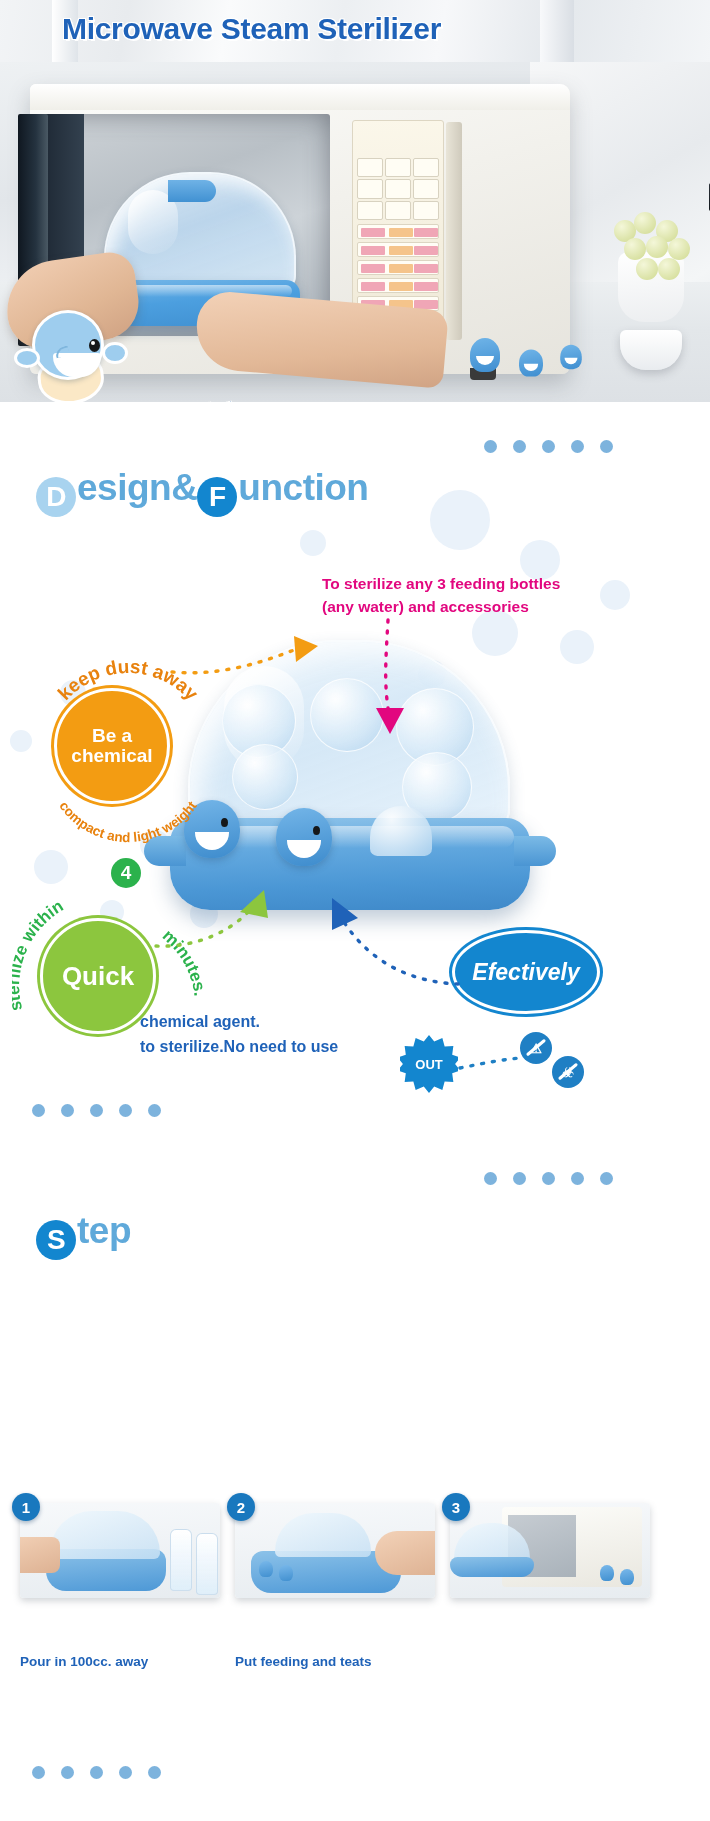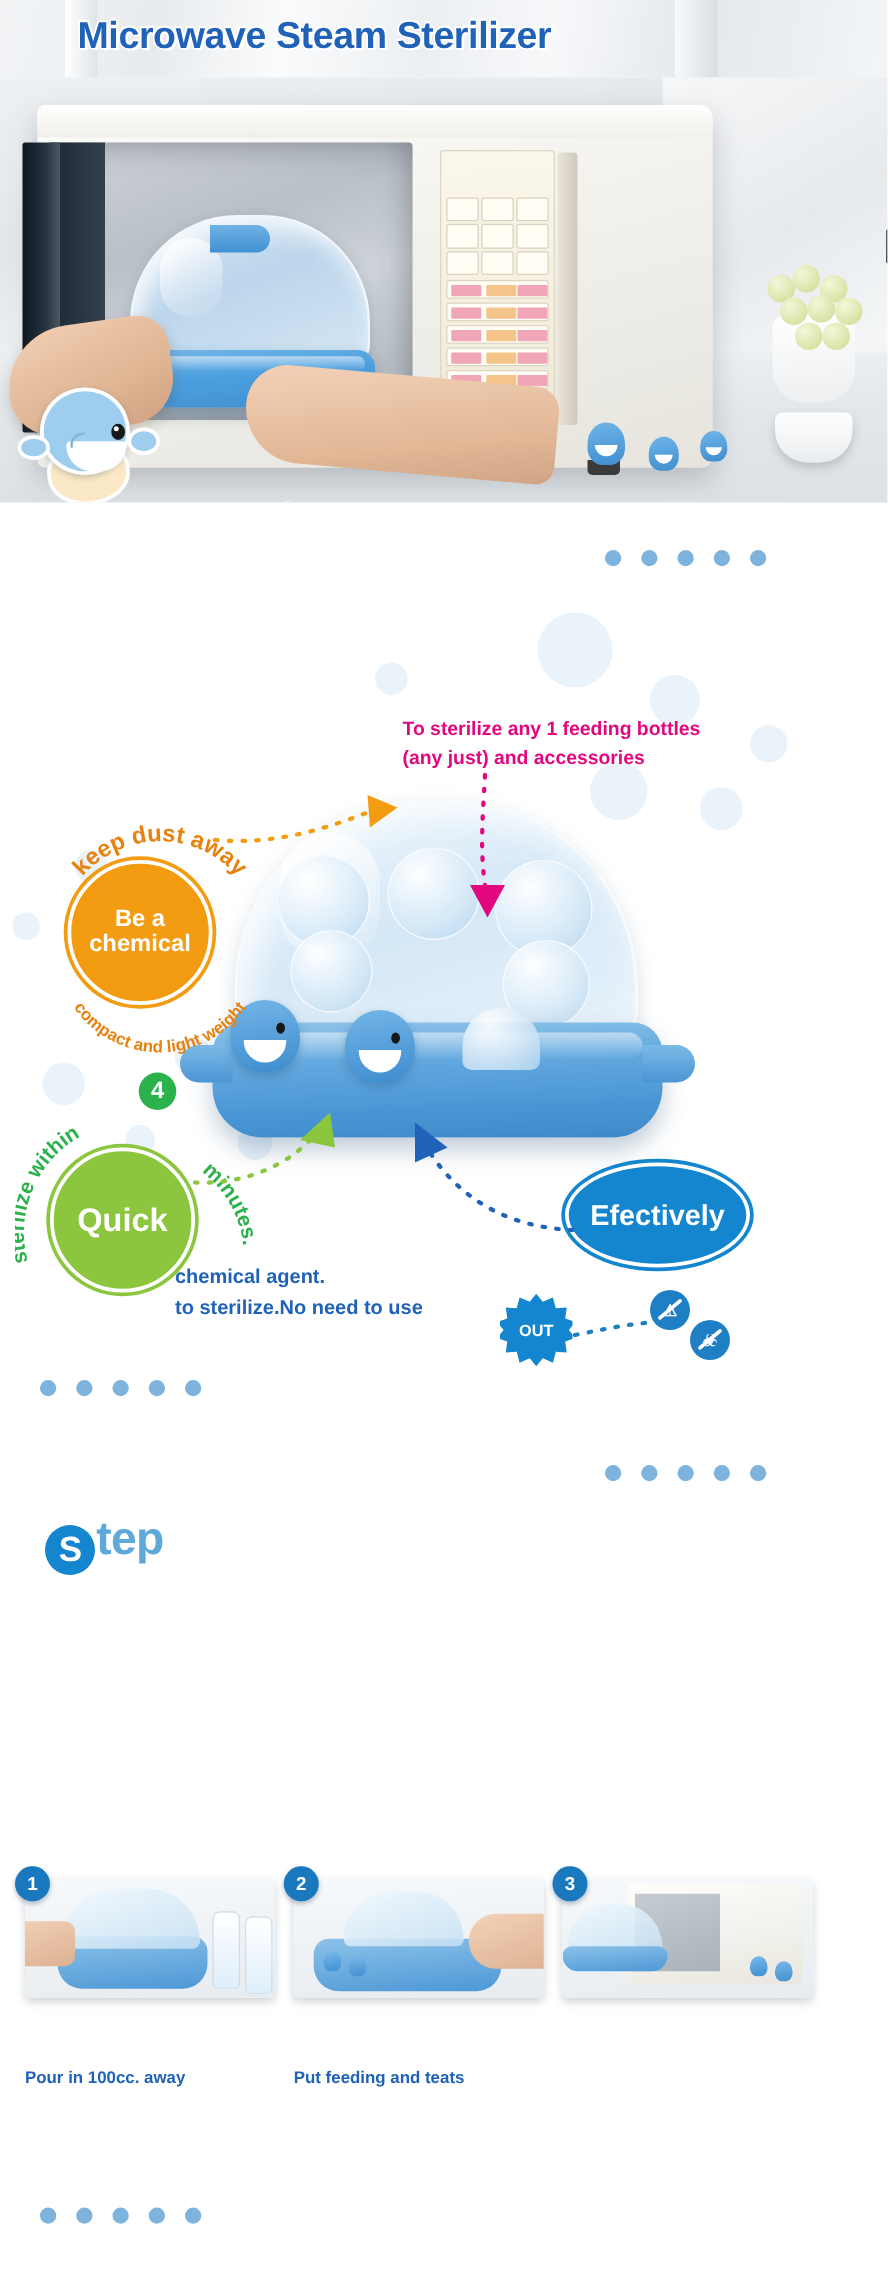--- a/index.html
+++ b/index.html
@@ -320,21 +320,21 @@
     position:absolute; left:111px; top:858px; width:30px; height:30px;
     background:#2bb24c; color:#fff; border-radius:50%;
     display:flex; align-items:center; justify-content:center;
     font-size:19px; font-weight:bold;
   }
 
   .badge-blue{
     position:absolute; left:452px; top:930px; width:148px; height:84px;
     background:#1386cf; border-radius:50%;
     border:3px solid #fff; box-shadow:0 0 0 3px #1386cf;
-    display:flex; align-items:center; justify-content:center;
+    display:flex; align-items:center; justify-content:center;font-style:italic;
   }
   .badge-blue .lbl{ color:#fff; font-size:23px; font-weight:bold; }
 
   .pink-note{
     position:absolute; left:322px; top:572px; width:290px;
     color:#e2077f; font-size:15.5px; font-weight:bold; line-height:1.5;
   }
   .blue-note{
     position:absolute; left:140px; top:1010px; width:260px;
     color:#1f62b8; font-size:16px; font-weight:bold; line-height:1.55;
@@ -531,20 +531,23 @@
   </div>
 
   <div class="dots" style="left:484px;top:440px">
     <span style="background: rgb(125, 179, 221);"></span>
     <span style="background: rgb(125, 179, 221);"></span>
     <span style="background: rgb(125, 179, 221);"></span>
     <span style="background: rgb(125, 179, 221);"></span>
     <span style="background: rgb(125, 179, 221);"></span>
   </div>
 
+  <div class="section-title" style="left:36px;top:467px">
+    <span class="cap-circle cap-light">D</span><span>esign&amp;</span><span class="cap-circle cap-solid">F</span><span>unction</span>
+  </div>
 
   <div class="product">
     <div class="prod-dome"></div>
     <div class="bottle b1"></div>
     <div class="bottle b2"></div>
     <div class="bottle b3"></div>
     <div class="bottle b4"></div>
     <div class="bottle b5"></div>
     <div class="prod-base"></div>
     <div class="prod-handle-l"></div>
@@ -578,22 +581,22 @@
       </div>
     </div>
   </div>
 
   <svg style="position:absolute;left:168px;top:630px" width="200" height="90">
     <path d="M 4 42 C 50 46 90 34 126 20" stroke="#f39c12" stroke-width="3.4" fill="none" stroke-dasharray="2 9" stroke-linecap="round"></path>
     <polygon points="126,6 150,16 128,32" fill="#f39c12"></polygon>
   </svg>
 
   <div class="pink-note">
-    <div>To sterilize any 1 feeding bottles</div>
-    <div>(any just) and accessories</div>
+    <div>To sterilize any 3 feeding bottles</div>
+    <div>(any water) and accessories</div>
   </div>
   <svg style="position:absolute;left:352px;top:616px" width="90" height="180">
     <path d="M 36 4 C 34 40 32 64 36 92" stroke="#e2077f" stroke-width="3.4" fill="none" stroke-dasharray="2 9" stroke-linecap="round"></path>
     <polygon points="24,92 52,92 38,118" fill="#e2077f"></polygon>
   </svg>
 
   <div>
     <svg style="position:absolute;left:12px;top:880px" width="200" height="200" viewBox="0 0 200 200">
       <defs>
         <path id="arcG" d="M 14 140 A 86 86 0 0 1 176 72"></path>

